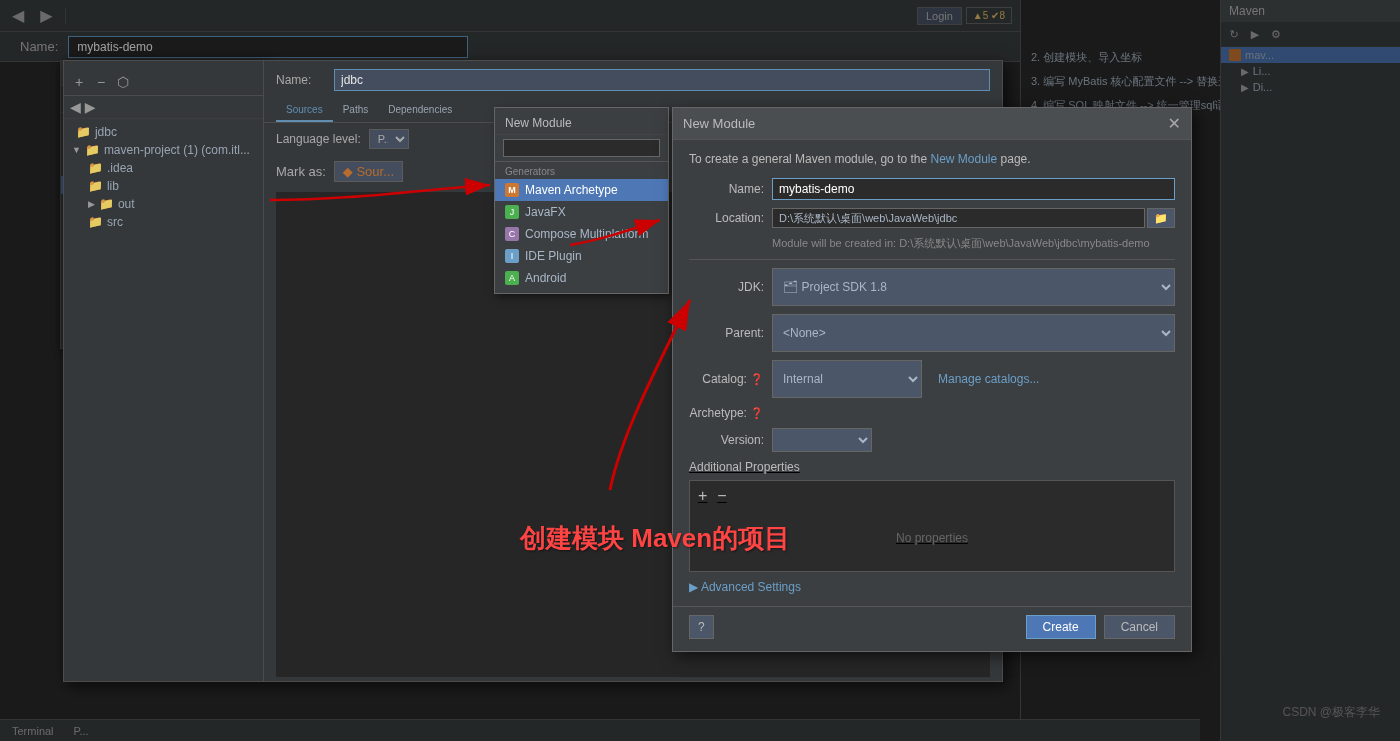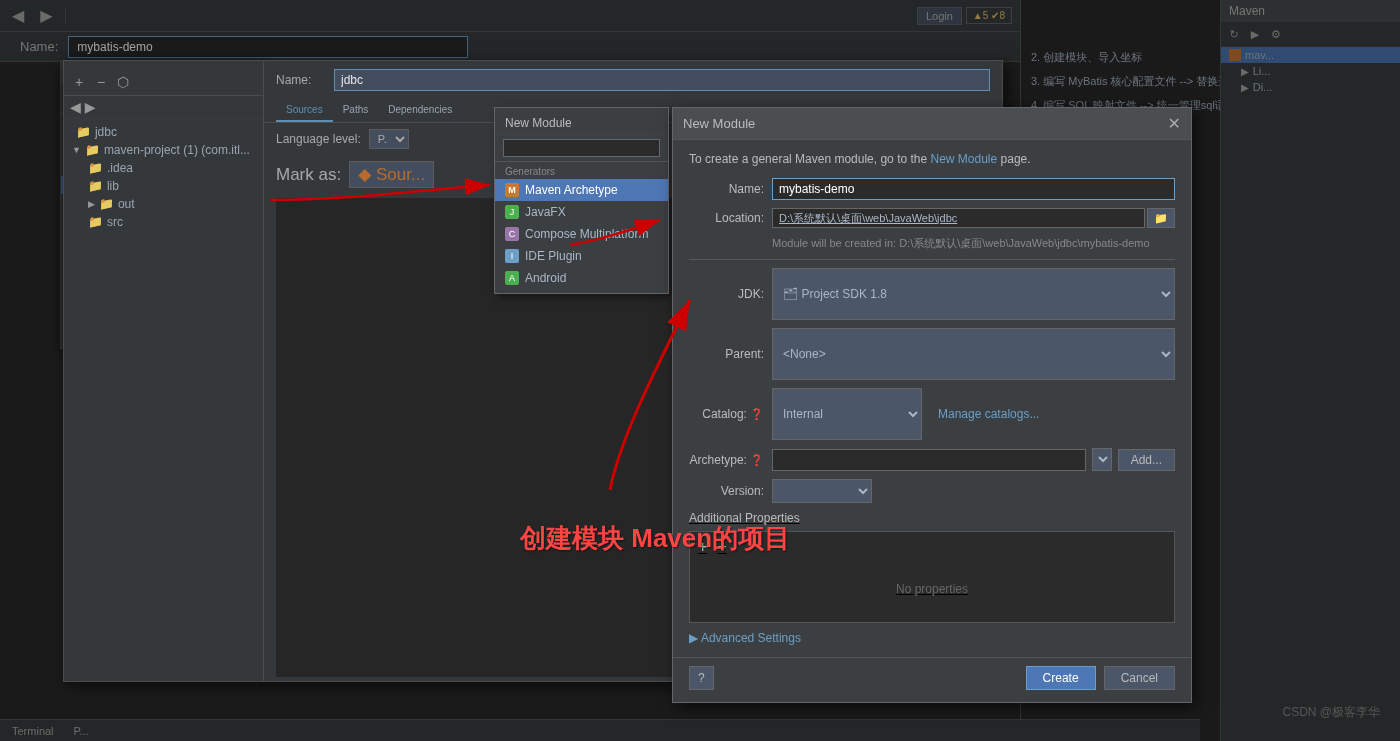--- a/index.html
+++ b/index.html
@@ -239,28 +239,28 @@
 
     
     .md-markas-area {
       padding: 6px 12px;
       display: flex;
       align-items: center;
       gap: 8px;
     }
     .md-markas-label {
       color: #bbb;
-      font-size: 17px;
+      font-size: 13px;
     }
     .md-markas-source-btn {
       background: #4b5668;
       border: 1px solid #666;
       color: #cc7832;
       padding: 2px 8px;
-      font-size: 17px;
+      font-size: 13px;
       cursor: pointer;
     }
 
     
     .md-filetree {
       padding: 4px 0;
     }
     .md-filetree-item {
       display: flex;
       align-items: center;
@@ -386,21 +386,20 @@
       gap: 2px;
     }
     .nmd-input-with-btn input {
       flex: 1;
       background: #2b2b2b;
       border: 1px solid #666;
       color: #a9b7c6;
       padding: 3px 6px;
       font-size: 11px;
       outline: none;
-      text-decoration: underline;
     }
     .nmd-browse-btn {
       background: #4b5668;
       border: 1px solid #666;
       color: #bbb;
       padding: 2px 6px;
       font-size: 11px;
       cursor: pointer;
     }
     .nmd-hint {
@@ -418,21 +417,21 @@
     }
     .nmd-checkbox-row input { cursor: pointer; }
     .nmd-checkbox-label {
       color: #bbb;
       font-size: 12px;
     }
     .nmd-select {
       background: #4b5668;
       border: 1px solid #666;
       color: #a9b7c6;
-      padding: 17px 6px;
+      padding: 10px 6px;
       font-size: 12px;
       flex: 1;
     }
     .nmd-question {
       color: #888;
       font-size: 11px;
       cursor: pointer;
     }
     .nmd-link {
       color: #6b9fc8;
@@ -965,25 +964,20 @@
         <option>Internal</option>
       </select>
       <a class="nmd-link" style="margin-left:8px;">Manage catalogs...</a>
     </div>
 
     <div class="nmd-row">
       <span class="nmd-label">
         <span>Archetype:</span>
         <span class="nmd-question"> ❓</span>
       </span>
-      <div class="nmd-archetype-row" style="flex:1;">
-        <input class="nmd-archetype-input" value="" style="">
-        <select style="background:#4b5668; border:1px solid #666; color:#a9b7c6; width:20px; padding:2px;"></select>
-        <button class="nmd-add-btn">Add...</button>
-      </div>
     </div>
 
     <div class="nmd-row">
       <span class="nmd-label">Version:</span>
       <select class="nmd-version-select">
         <option></option>
       </select>
     </div>
 
     <div style="margin-bottom:6px;text-decoration:underline;">

